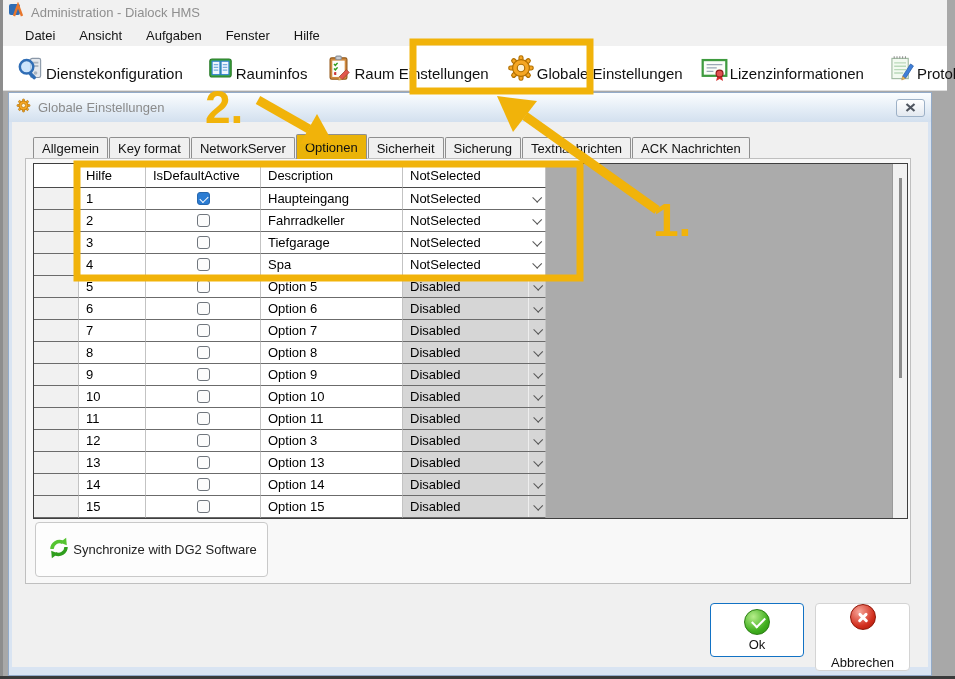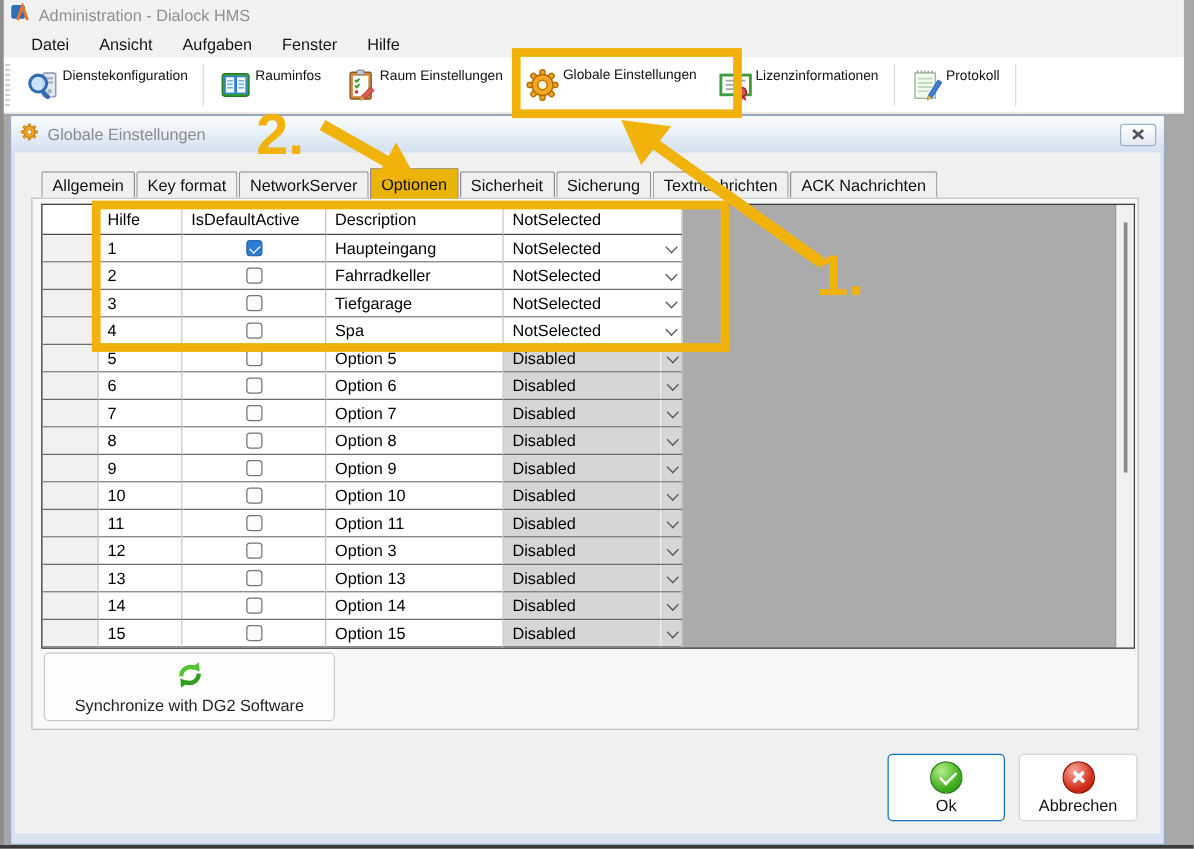--- a/index.html
+++ b/index.html
@@ -9,21 +9,21 @@
           font-family:"Liberation Sans",sans-serif;-webkit-font-smoothing:antialiased;}
 
   
   .topbars{position:absolute;left:0;top:0;width:947px;height:91px;background:#ffffff;}
   .titlebar{height:24px;background:#f1f1f1;display:flex;align-items:center;gap:7px;padding:0 0 0 8px;}
   .titlebar .ttext{font-size:13px;color:#8f8f8f;}
   .menubar{height:22px;background:#f1f1f1;display:flex;align-items:center;padding-left:13px;font-size:13px;color:#151515;}
   .mitem{padding:3px 12px;cursor:default;}
   .toolbar{height:45px;background:#ffffff;border-bottom:1px solid #dedede;display:flex;align-items:center;padding-left:2px;}
   .grip{width:4px;height:34px;margin:0 4px 0 2px;background:repeating-linear-gradient(to bottom,#cfcfcf 0 2px,transparent 2px 4px);}
-  .tbtn{display:flex;align-items:flex-start;gap:2px;padding:4px 9px;font-size:11px;color:#111;white-space:nowrap;}
+  .tbtn{display:flex;align-items:flex-end;gap:2px;padding:4px 9px;font-size:15px;color:#111;white-space:nowrap;}
   .tsep{width:1px;height:34px;background:#dadada;margin:0 3px;}
   .tbtn svg{display:block;}
 
   
   .win-left{position:absolute;left:0;top:0;width:3px;height:676px;background:#8d8d8d;}
   .win-bottom{position:absolute;left:0;top:676px;width:955px;height:3px;background:#3a3a3a;}
 
   
   .dialog{position:absolute;left:8px;top:92px;width:924px;height:584px;background:#d9e4f2;border:1px solid #93abc9;}
   .dlg-titlebar{height:29px;background:linear-gradient(#fbfdfe,#e4edf6 55%,#d3e0ef);display:flex;align-items:center;gap:7px;padding:0 6px 0 7px;}
@@ -58,23 +58,23 @@
   .chev{width:17px;height:100%;display:flex;align-items:center;justify-content:center;position:relative;}
   .c-state.gray .chev{border-left:1px solid #eeeeee;}
   .chev::after{content:'';width:6px;height:6px;border-right:1.6px solid #555;border-bottom:1.6px solid #555;transform:rotate(45deg) translateY(-1px);}
   .checkbox{width:13px;height:13px;border:1px solid #70767d;border-radius:3px;background:#fcfcfc;position:relative;}
   .checkbox.checked{background:#2b7cd3;border-color:#2767ad;}
   .checkbox.checked::after{content:'';position:absolute;left:2.5px;top:2.5px;width:7px;height:4px;border-left:1.8px solid #fff;border-bottom:1.8px solid #fff;transform:rotate(-45deg);}
   .gscroll{position:absolute;right:0;top:0;bottom:0;width:15px;background:#f1f1f1;border-left:1px solid #9a9a9a;}
   .gthumb{position:absolute;left:6px;width:3px;top:14px;height:200px;background:#8c8c8c;}
 
   
-  .btn-sync{position:absolute;left:23px;top:400px;width:233px;height:55px;background:#fdfdfd;border:1px solid #c9c9c9;border-radius:4px;display:flex;flex-direction:column;align-items:center;justify-content:center;gap:1px;font-size:13px;color:#222;}
+  .btn-sync{position:absolute;left:23px;top:400px;width:233px;height:55px;background:#fdfdfd;border:1px solid #c9c9c9;border-radius:4px;display:flex;flex-direction:row;align-items:center;justify-content:center;gap:1px;font-size:13px;color:#222;}
   .btn-ok{position:absolute;left:698px;top:481px;width:94px;height:54px;background:#ffffff;border:1px solid #1272c4;border-radius:4px;display:flex;flex-direction:column;align-items:center;justify-content:center;gap:2px;font-size:13px;color:#111;}
-  .btn-cancel{position:absolute;left:803px;top:481px;width:95px;height:54px;background:#ffffff;border:1px solid #d4d4d4;border-radius:4px;display:flex;flex-direction:column;align-items:center;justify-content:center;gap:2px;font-size:13px;color:#111;}
+  .btn-cancel{position:absolute;left:803px;top:481px;width:95px;height:68px;background:#ffffff;border:1px solid #d4d4d4;border-radius:4px;display:flex;flex-direction:column;align-items:center;justify-content:space-between;gap:2px;font-size:13px;color:#111;}
   .circle{width:26px;height:26px;border-radius:50%;position:relative;}
   .circle-ok{background:radial-gradient(circle at 35% 28%,#b6ee8a,#3fae1e 62%,#2c8c12);border:1px solid #2a7d12;}
   .circle-ok::after{content:'';position:absolute;left:7px;top:7px;width:11px;height:6px;border-left:2.6px solid #fff;border-bottom:2.6px solid #fff;transform:rotate(-45deg);}
   .circle-x{background:radial-gradient(circle at 35% 28%,#f7a79b,#d22f1e 62%,#a31204);border:1px solid #8e1405;}
   .circle-x::before,.circle-x::after{content:'';position:absolute;left:6px;top:10.5px;width:12px;height:3.4px;background:#fff;border-radius:2px;}
   .circle-x::before{transform:rotate(45deg);}
   .circle-x::after{transform:rotate(-45deg);}
 
   
   .anno{position:absolute;left:0;top:0;z-index:9;pointer-events:none;}

